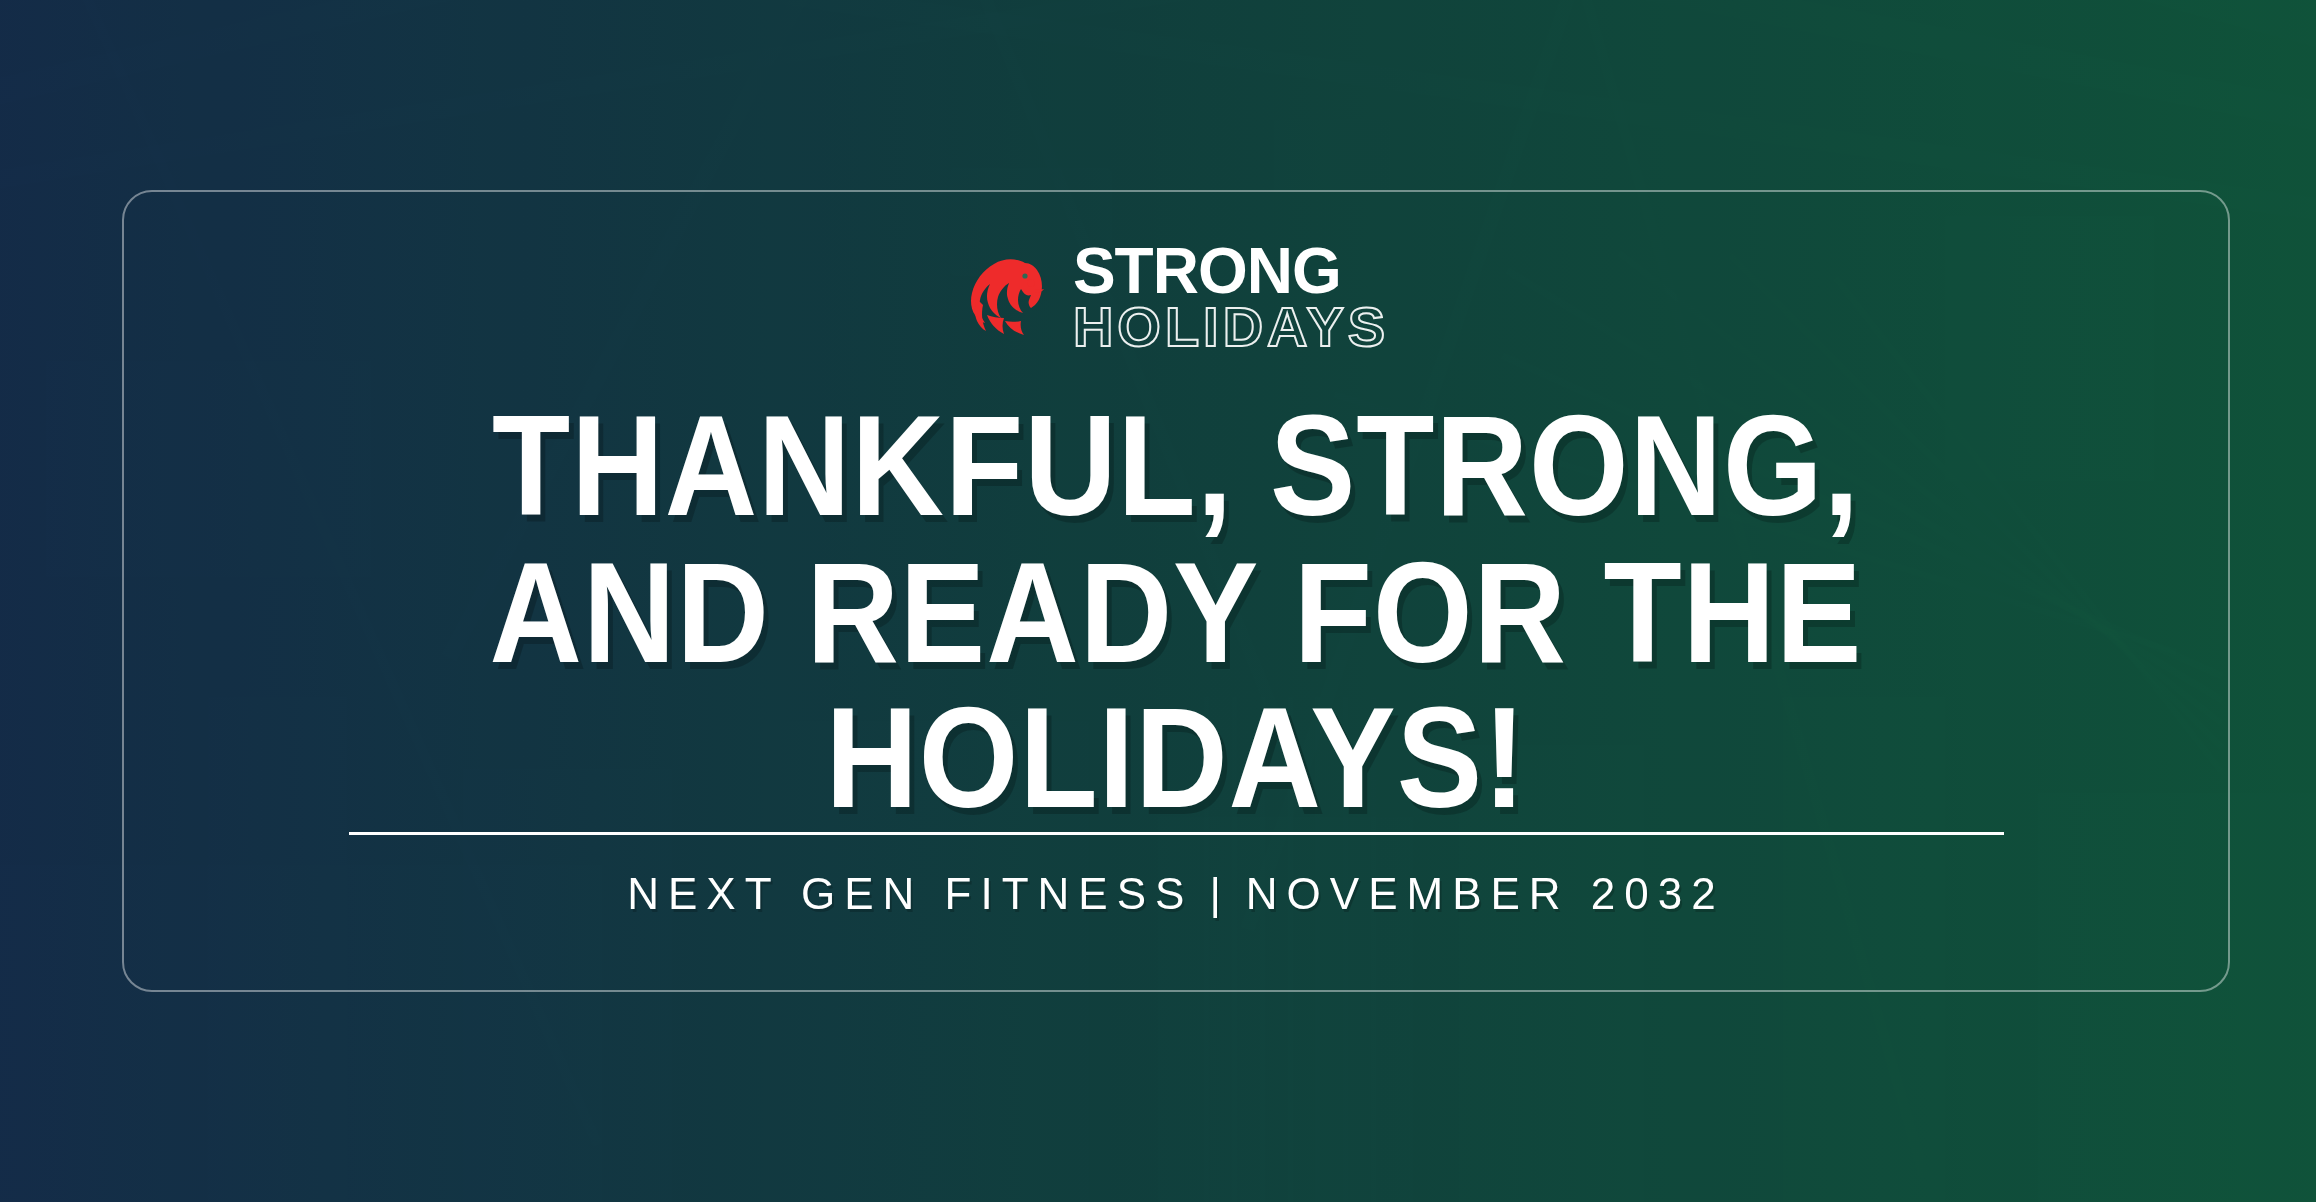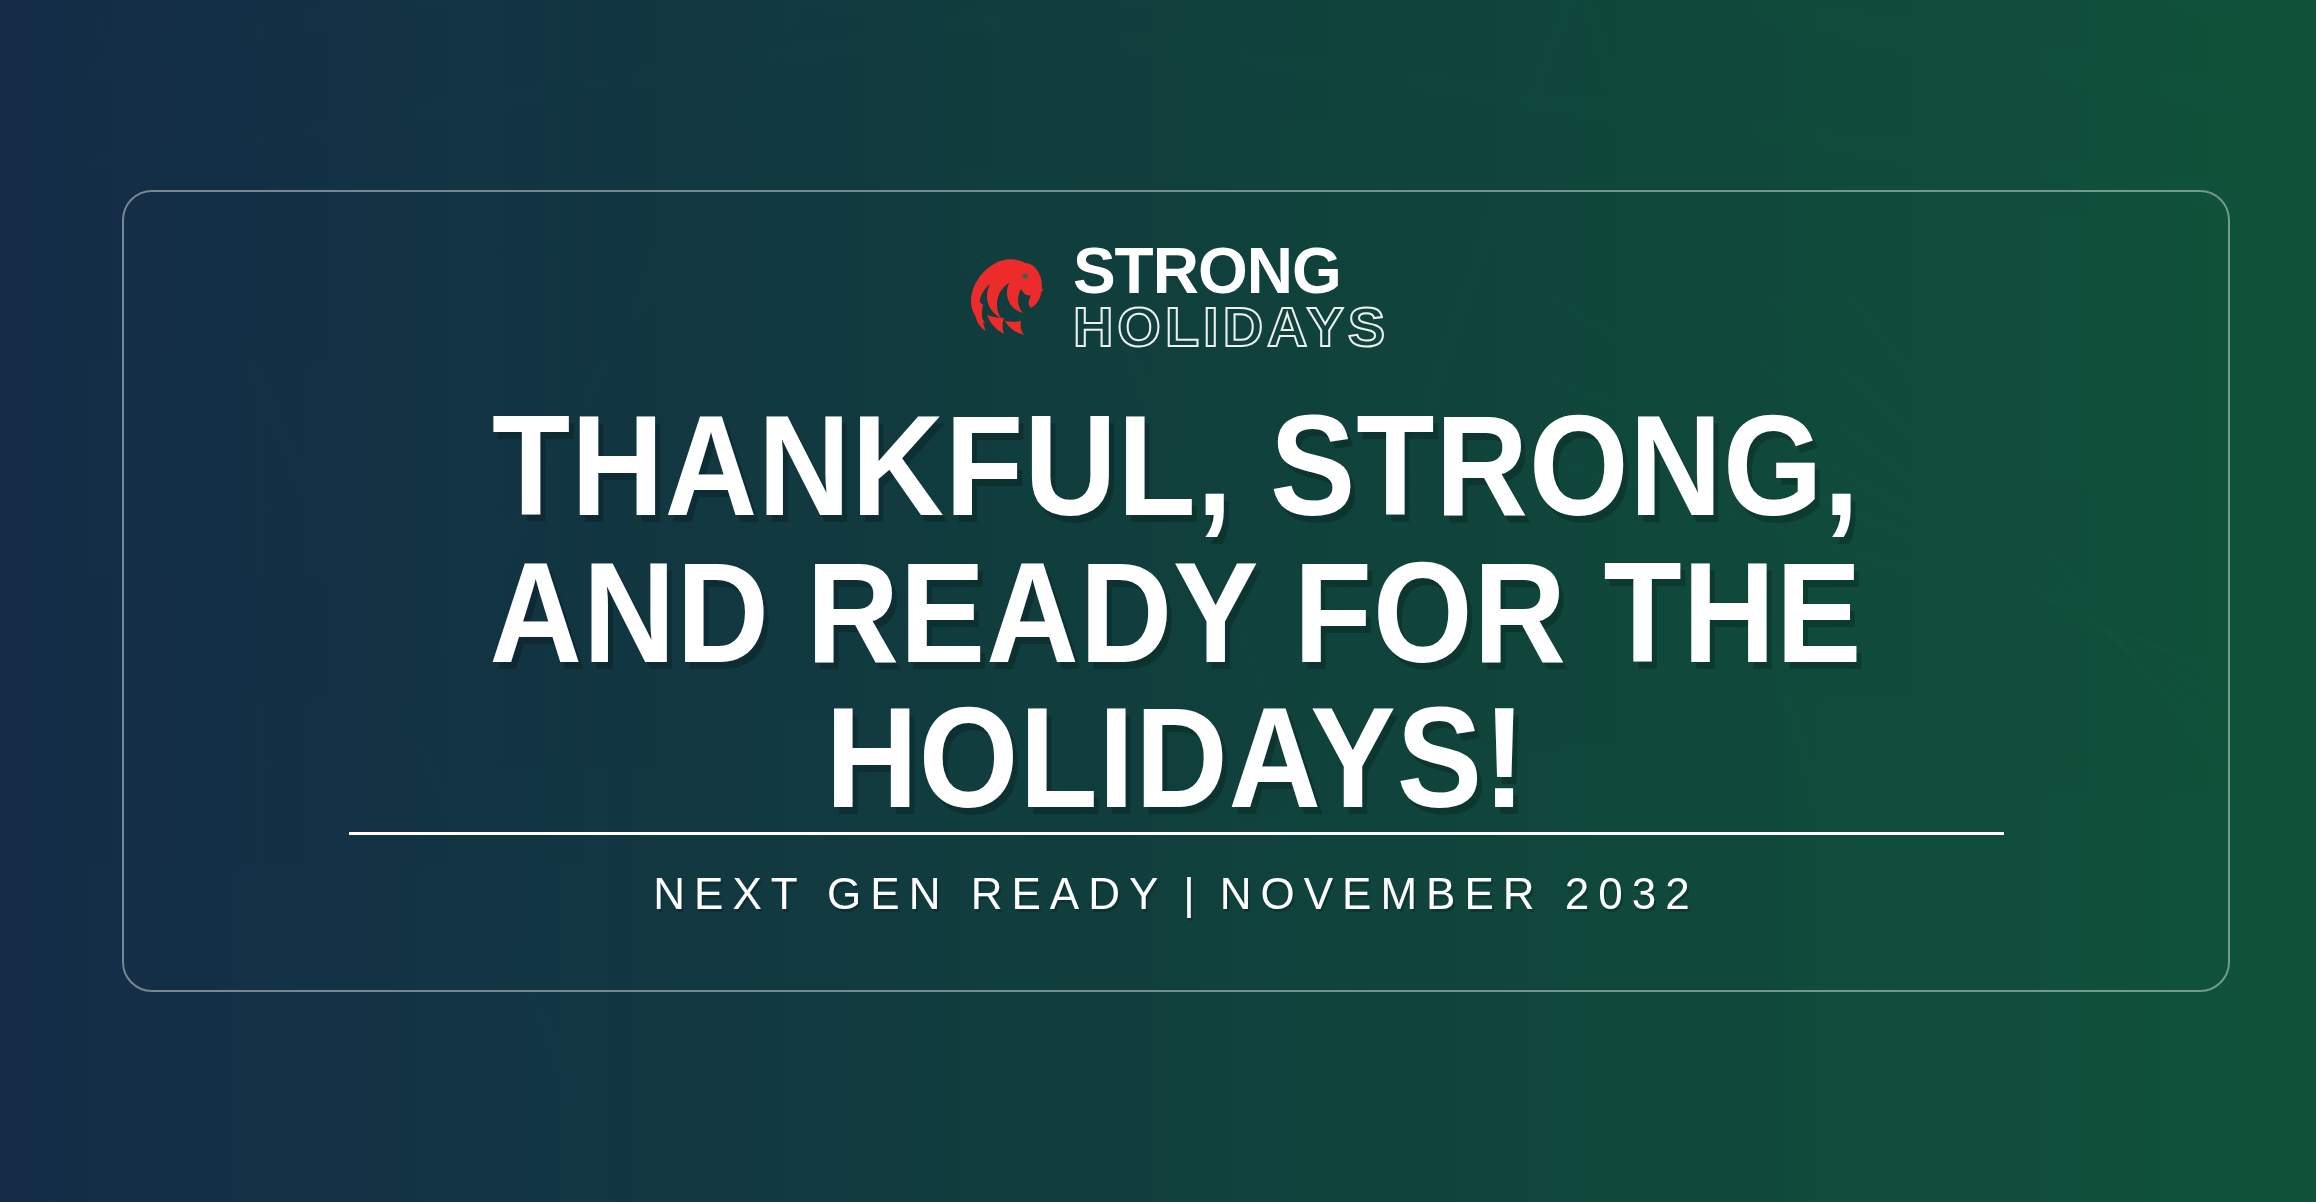--- a/index.html
+++ b/index.html
@@ -214,17 +214,17 @@
 
     <div class="headline">
       <div>THANKFUL, STRONG,</div>
       <div>AND READY FOR THE</div>
       <div>HOLIDAYS!</div>
     </div>
 
     <div class="divider" style="background: rgb(255, 255, 255);"></div>
 
     <div class="subtitle">
-      <span>NEXT GEN READY</span><span class="sep">|</span><span>NOVEMBER  2032</span>
+      <span>NEXT GEN FITNESS</span><span class="sep">|</span><span>NOVEMBER  2032</span>
     </div>
 
   </div>
 </div>
 
 </body></html>

